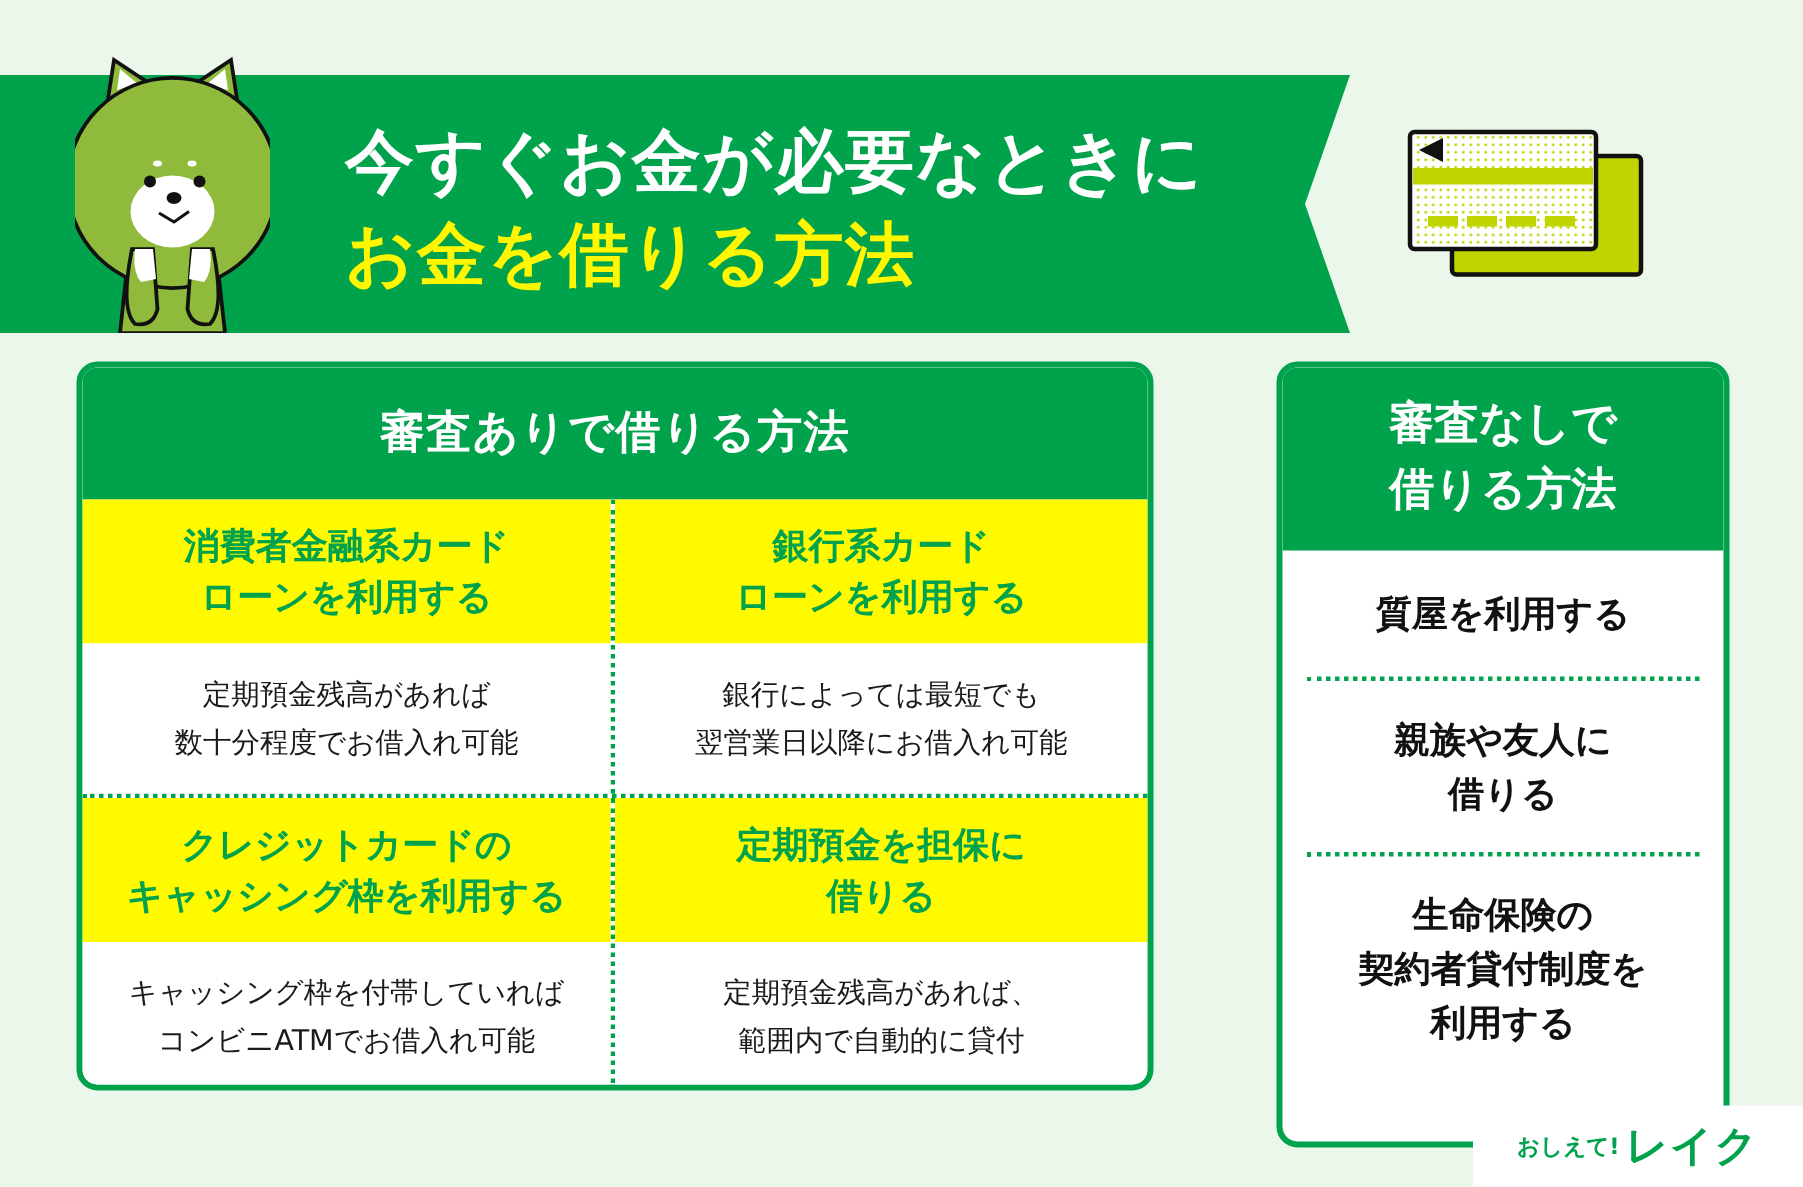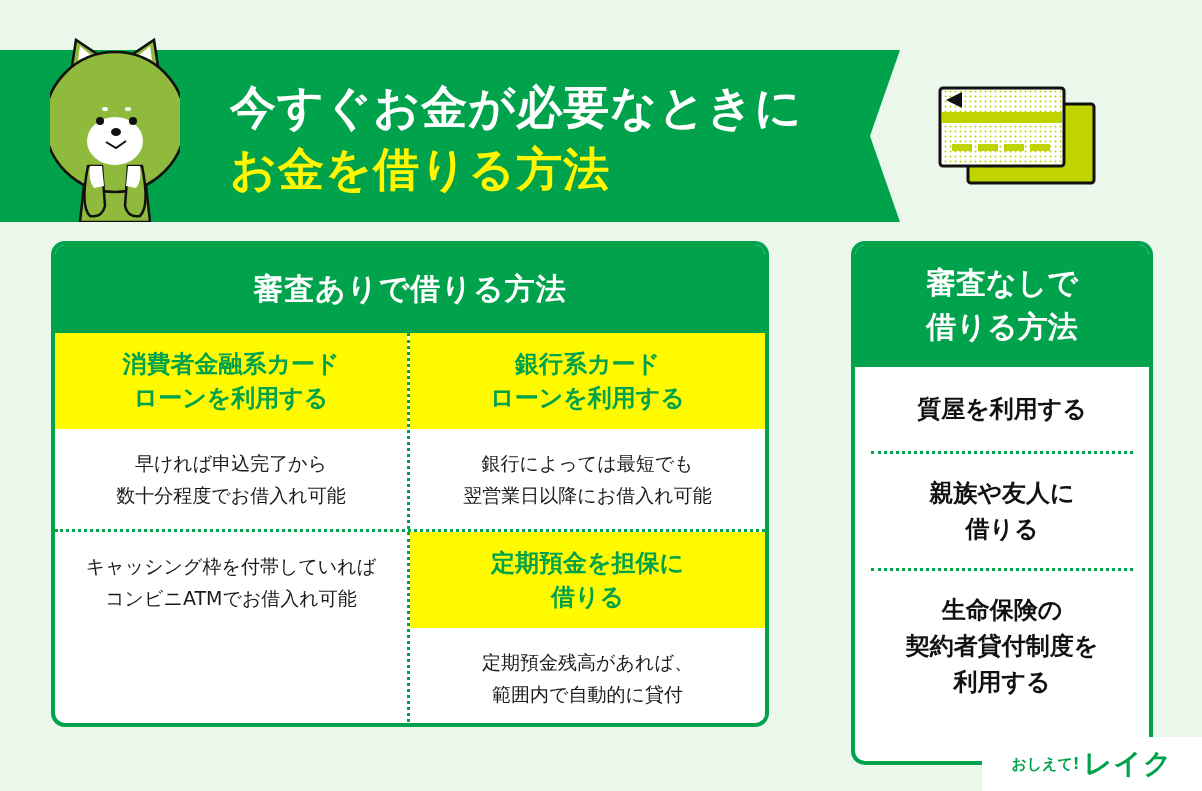--- a/index.html
+++ b/index.html
@@ -117,36 +117,40 @@
 
 <div class="panel panel-left">
   <div class="panel-head">審査ありで借りる方法</div>
   <div class="grid">
     <div class="cell left-col">
       <div class="cell-title">
         <span>消費者金融系カード</span>
         <span>ローンを利用する</span>
       </div>
       <div class="cell-desc">
-        <span>早ければ申込完了から</span>
+        <span>定期預金残高があれば</span>
         <span>数十分程度でお借入れ可能</span>
       </div>
     </div>
     <div class="cell">
       <div class="cell-title">
         <span>銀行系カード</span>
         <span>ローンを利用する</span>
       </div>
       <div class="cell-desc">
         <span>銀行によっては最短でも</span>
         <span>翌営業日以降にお借入れ可能</span>
       </div>
     </div>
     <div class="row-sep"></div>
     <div class="cell left-col row2">
+      <div class="cell-title">
+        <span>クレジットカードの</span>
+        <span>キャッシング枠を利用する</span>
+      </div>
       <div class="cell-desc">
         <span>キャッシング枠を付帯していれば</span>
         <span>コンビニATMでお借入れ可能</span>
       </div>
     </div>
     <div class="cell row2">
       <div class="cell-title">
         <span>定期預金を担保に</span>
         <span>借りる</span>
       </div>

